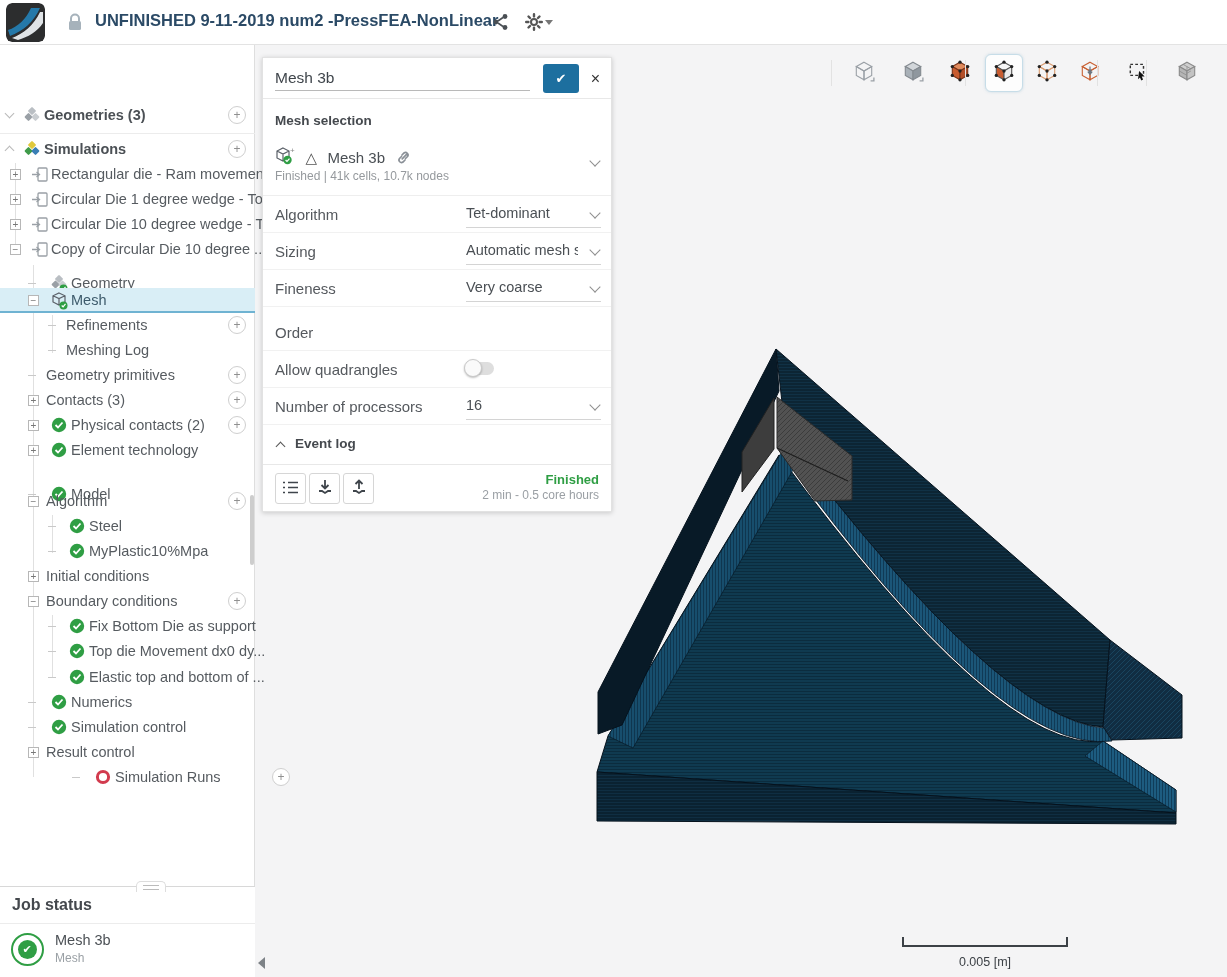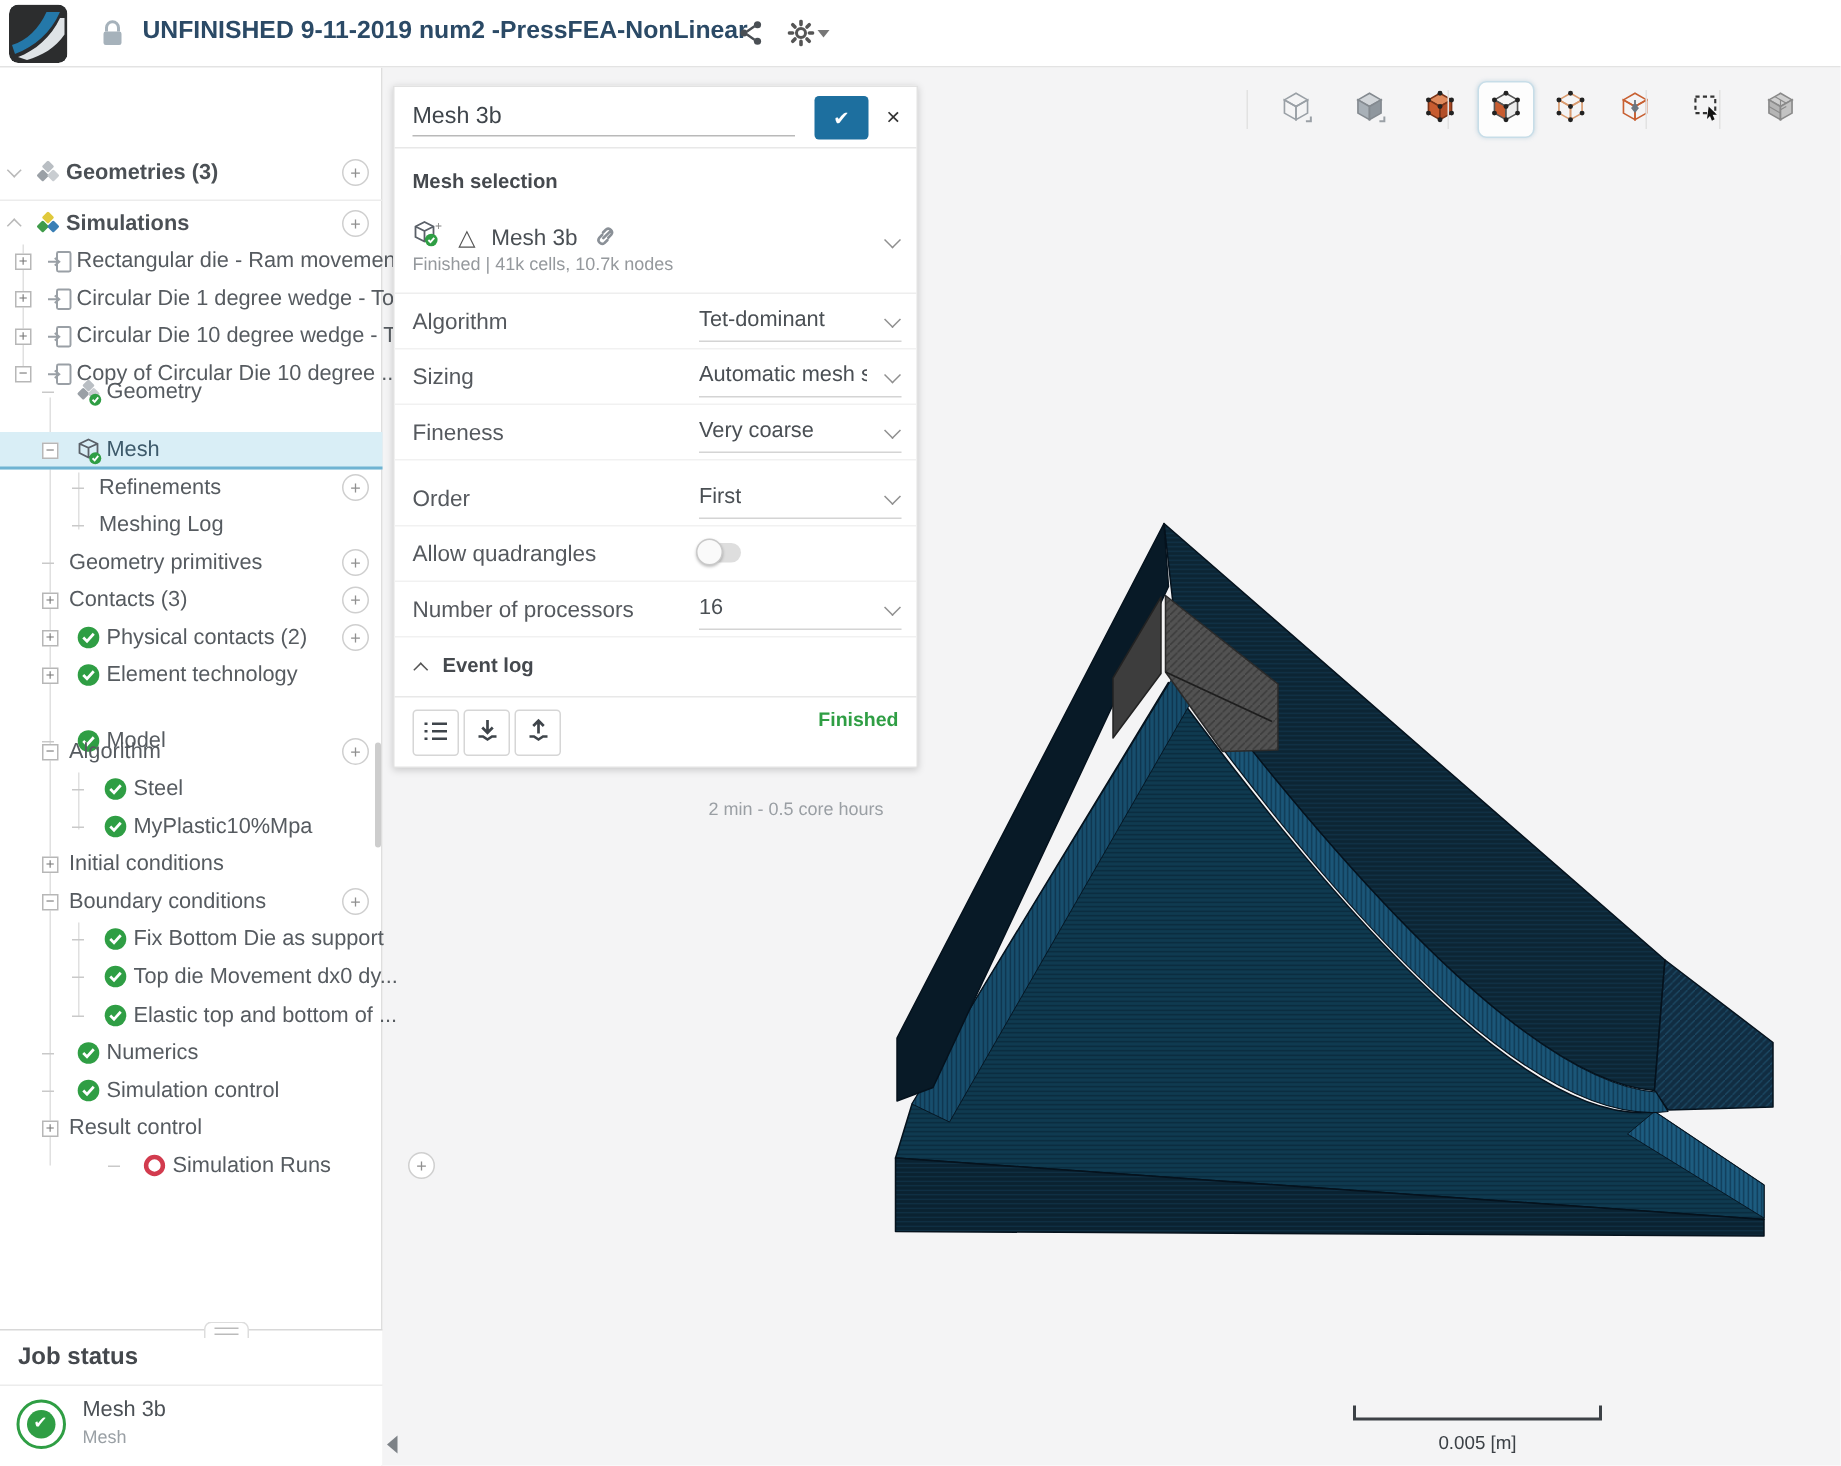--- a/index.html
+++ b/index.html
@@ -102,21 +102,21 @@
   .toggle b{position:absolute;left:-2px;top:-3px;width:18px;height:18px;border-radius:50%;background:#fafafa;
     border:1px solid #c9c9c9;box-shadow:0 1px 2px rgba(0,0,0,.25);}
   #p-eventlog{position:relative;height:39px;}
   #el-caret{position:absolute;left:14px;top:18px;width:7px;height:7px;border-right:1.5px solid #555;
     border-bottom:1.5px solid #555;transform:rotate(-135deg);}
   #el-label{position:absolute;left:32px;top:11px;font-size:13.5px;font-weight:700;color:#45494e;}
   #p-footer{position:relative;height:47px;border-top:1px solid #e8e8e8;}
   .ft-btn{position:absolute;top:8px;width:31px;height:31px;border:1px solid #d6d6d6;border-radius:3px;
     background:#fff;cursor:pointer;display:flex;align-items:center;justify-content:center;}
   #ft-status{position:absolute;right:12px;top:7px;font-size:13px;color:var(--success-green);text-align:right;font-weight:600;}
-  #ft-duration{position:absolute;right:22px;top:23px;font-size:12px;color:#9a9fa4;text-align:center;margin-top:44px;}
+  #ft-duration{position:absolute;right:12px;top:23px;font-size:12px;color:#9a9fa4;text-align:center;}
 </style>
 </head>
 <body>
 
 <div id="topbar">
   <div id="logo">
     <svg width="39" height="39" viewBox="0 0 39 39">
       <rect x="0" y="0" width="39" height="39" rx="6" fill="#2c2d2e"></rect>
       <path d="M2,27 C12,24 20,16 25,5 L34,5 C28,19 17,28 4,33 Z" fill="#2478a9"></path>
       <path d="M6,35 C17,31 28,22 34,9 L37,9 L37,20 C31,29 22,34 12,37 Z" fill="#dfe3e6"></path>
@@ -201,21 +201,21 @@
         <span class="lbl" style="left:51px">Circular Die 10 degree wedge - T...</span>
       </div>
       <div class="tree-row lvl1" style="top: 192px;">
         <span class="expander" style="left:10px">−</span>
         <span class="tree-ic" style="left:31px"><svg width="18" height="17" viewBox="0 0 18 17">
             <rect x="7" y="2" width="9" height="13" rx="1" fill="none" stroke="#9aa0a6" stroke-width="1.3"></rect>
             <path d="M1,8.5 H8 M5.5,6 L8.5,8.5 L5.5,11" fill="none" stroke="#9aa0a6" stroke-width="1.3"></path>
           </svg></span>
         <span class="lbl" style="left:51px">Copy of Circular Die 10 degree ...</span>
       </div>
-      <div class="tree-row lvl2" style="top: 204px;">
+      <div class="tree-row lvl2" style="top: 226px;">
         <span class="dashmark" style="left:28px"></span>
         <span class="tree-ic" style="left:51px"><svg width="18" height="18" viewBox="0 0 18 18">
             <rect x="5" y="1" width="6" height="6" rx="1" fill="#b9bec3" transform="rotate(45 8 4)"></rect>
             <rect x="1.5" y="6.5" width="6" height="6" rx="1" fill="#9aa0a6" transform="rotate(45 4.5 9.5)"></rect>
             <rect x="8.5" y="6.5" width="6" height="6" rx="1" fill="#c9cdd1" transform="rotate(45 11.5 9.5)"></rect>
             <circle cx="12.5" cy="13.5" r="4" fill="#2f9e44"></circle>
             <path d="M10.7,13.5 L12.1,14.9 L14.5,11.9" stroke="#fff" stroke-width="1.2" fill="none"></path>
           </svg></span>
         <span class="lbl" style="left:71px">Geometry</span>
       </div>
@@ -577,25 +577,20 @@
       <div class="set-row">
         <span class="set-label">Fineness</span>
         <span class="set-ctrl">
         <span class="val">Very coarse</span>
         <span class="uline"></span>
           <span class="rowchev"></span>
         </span>
       </div>
       <div class="set-row gap">
         <span class="set-label">Order</span>
-        <span class="set-ctrl">
-        <span class="val">First</span>
-        <span class="uline"></span>
-          <span class="rowchev"></span>
-        </span>
       </div>
       <div class="set-row">
         <span class="set-label">Allow quadrangles</span>
         <span class="toggle">
           <b></b>
         </span>
       </div>
       <div class="set-row">
         <span class="set-label">Number of processors</span>
         <span class="set-ctrl">

